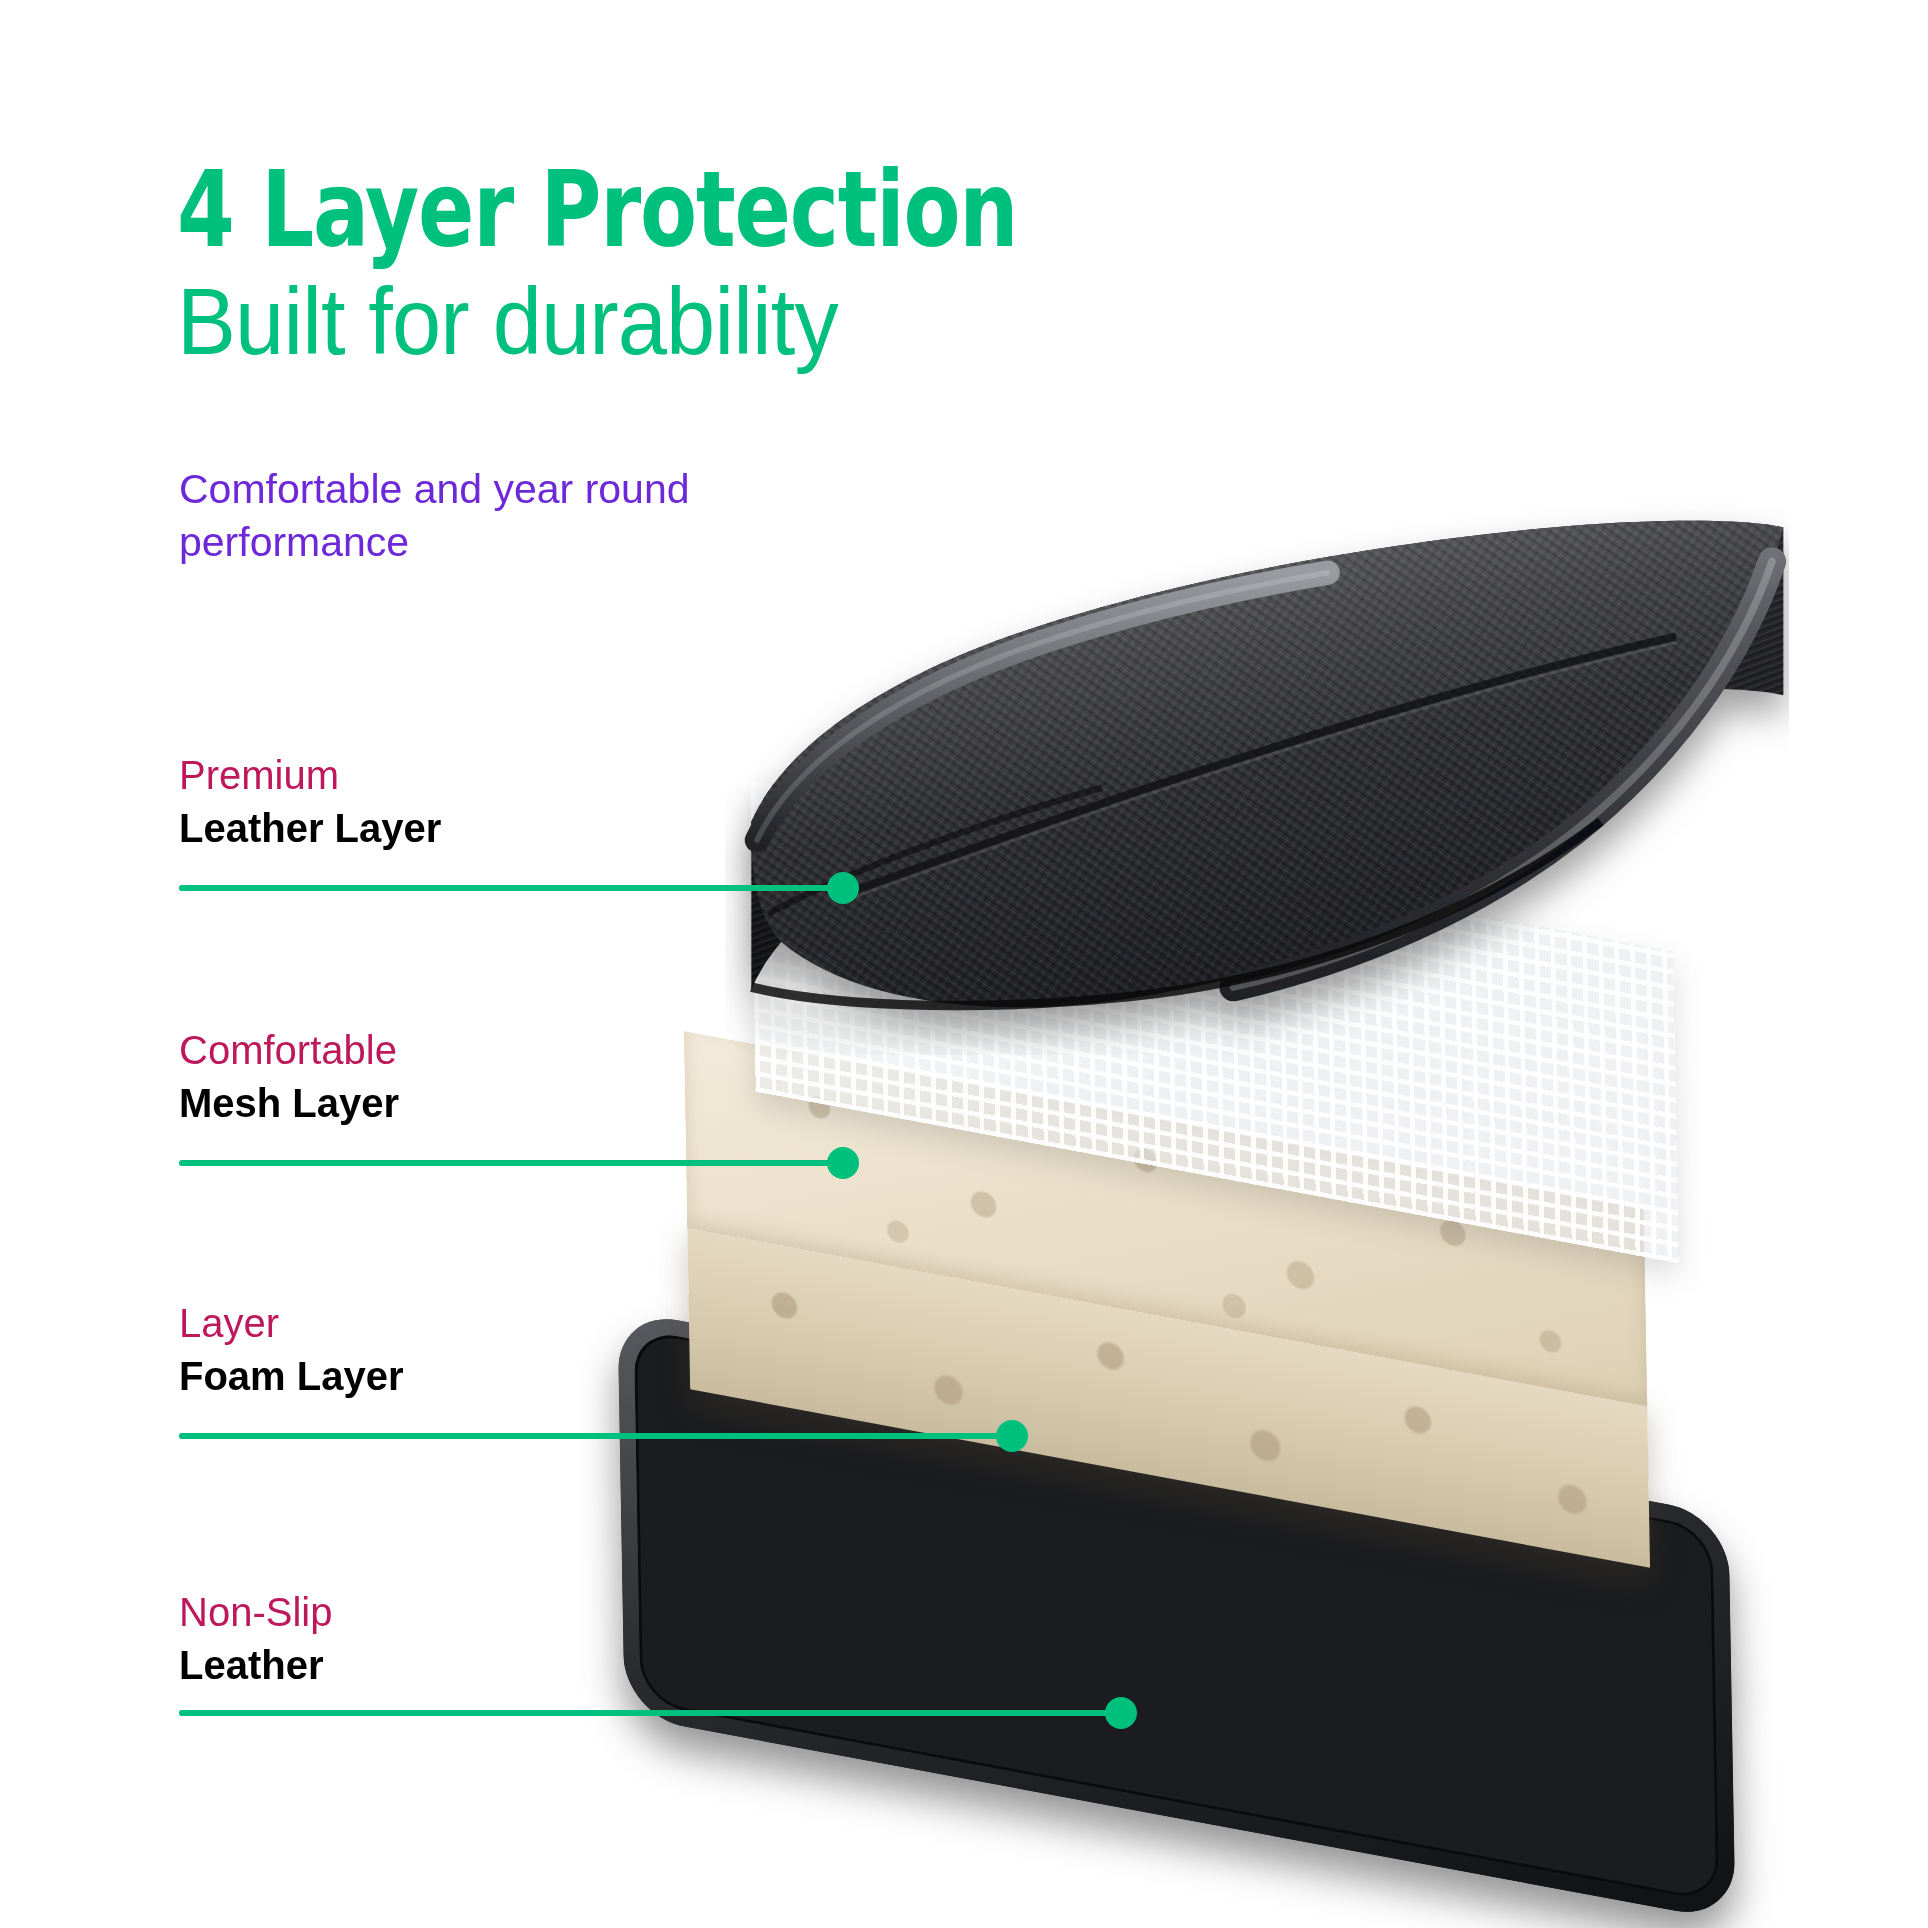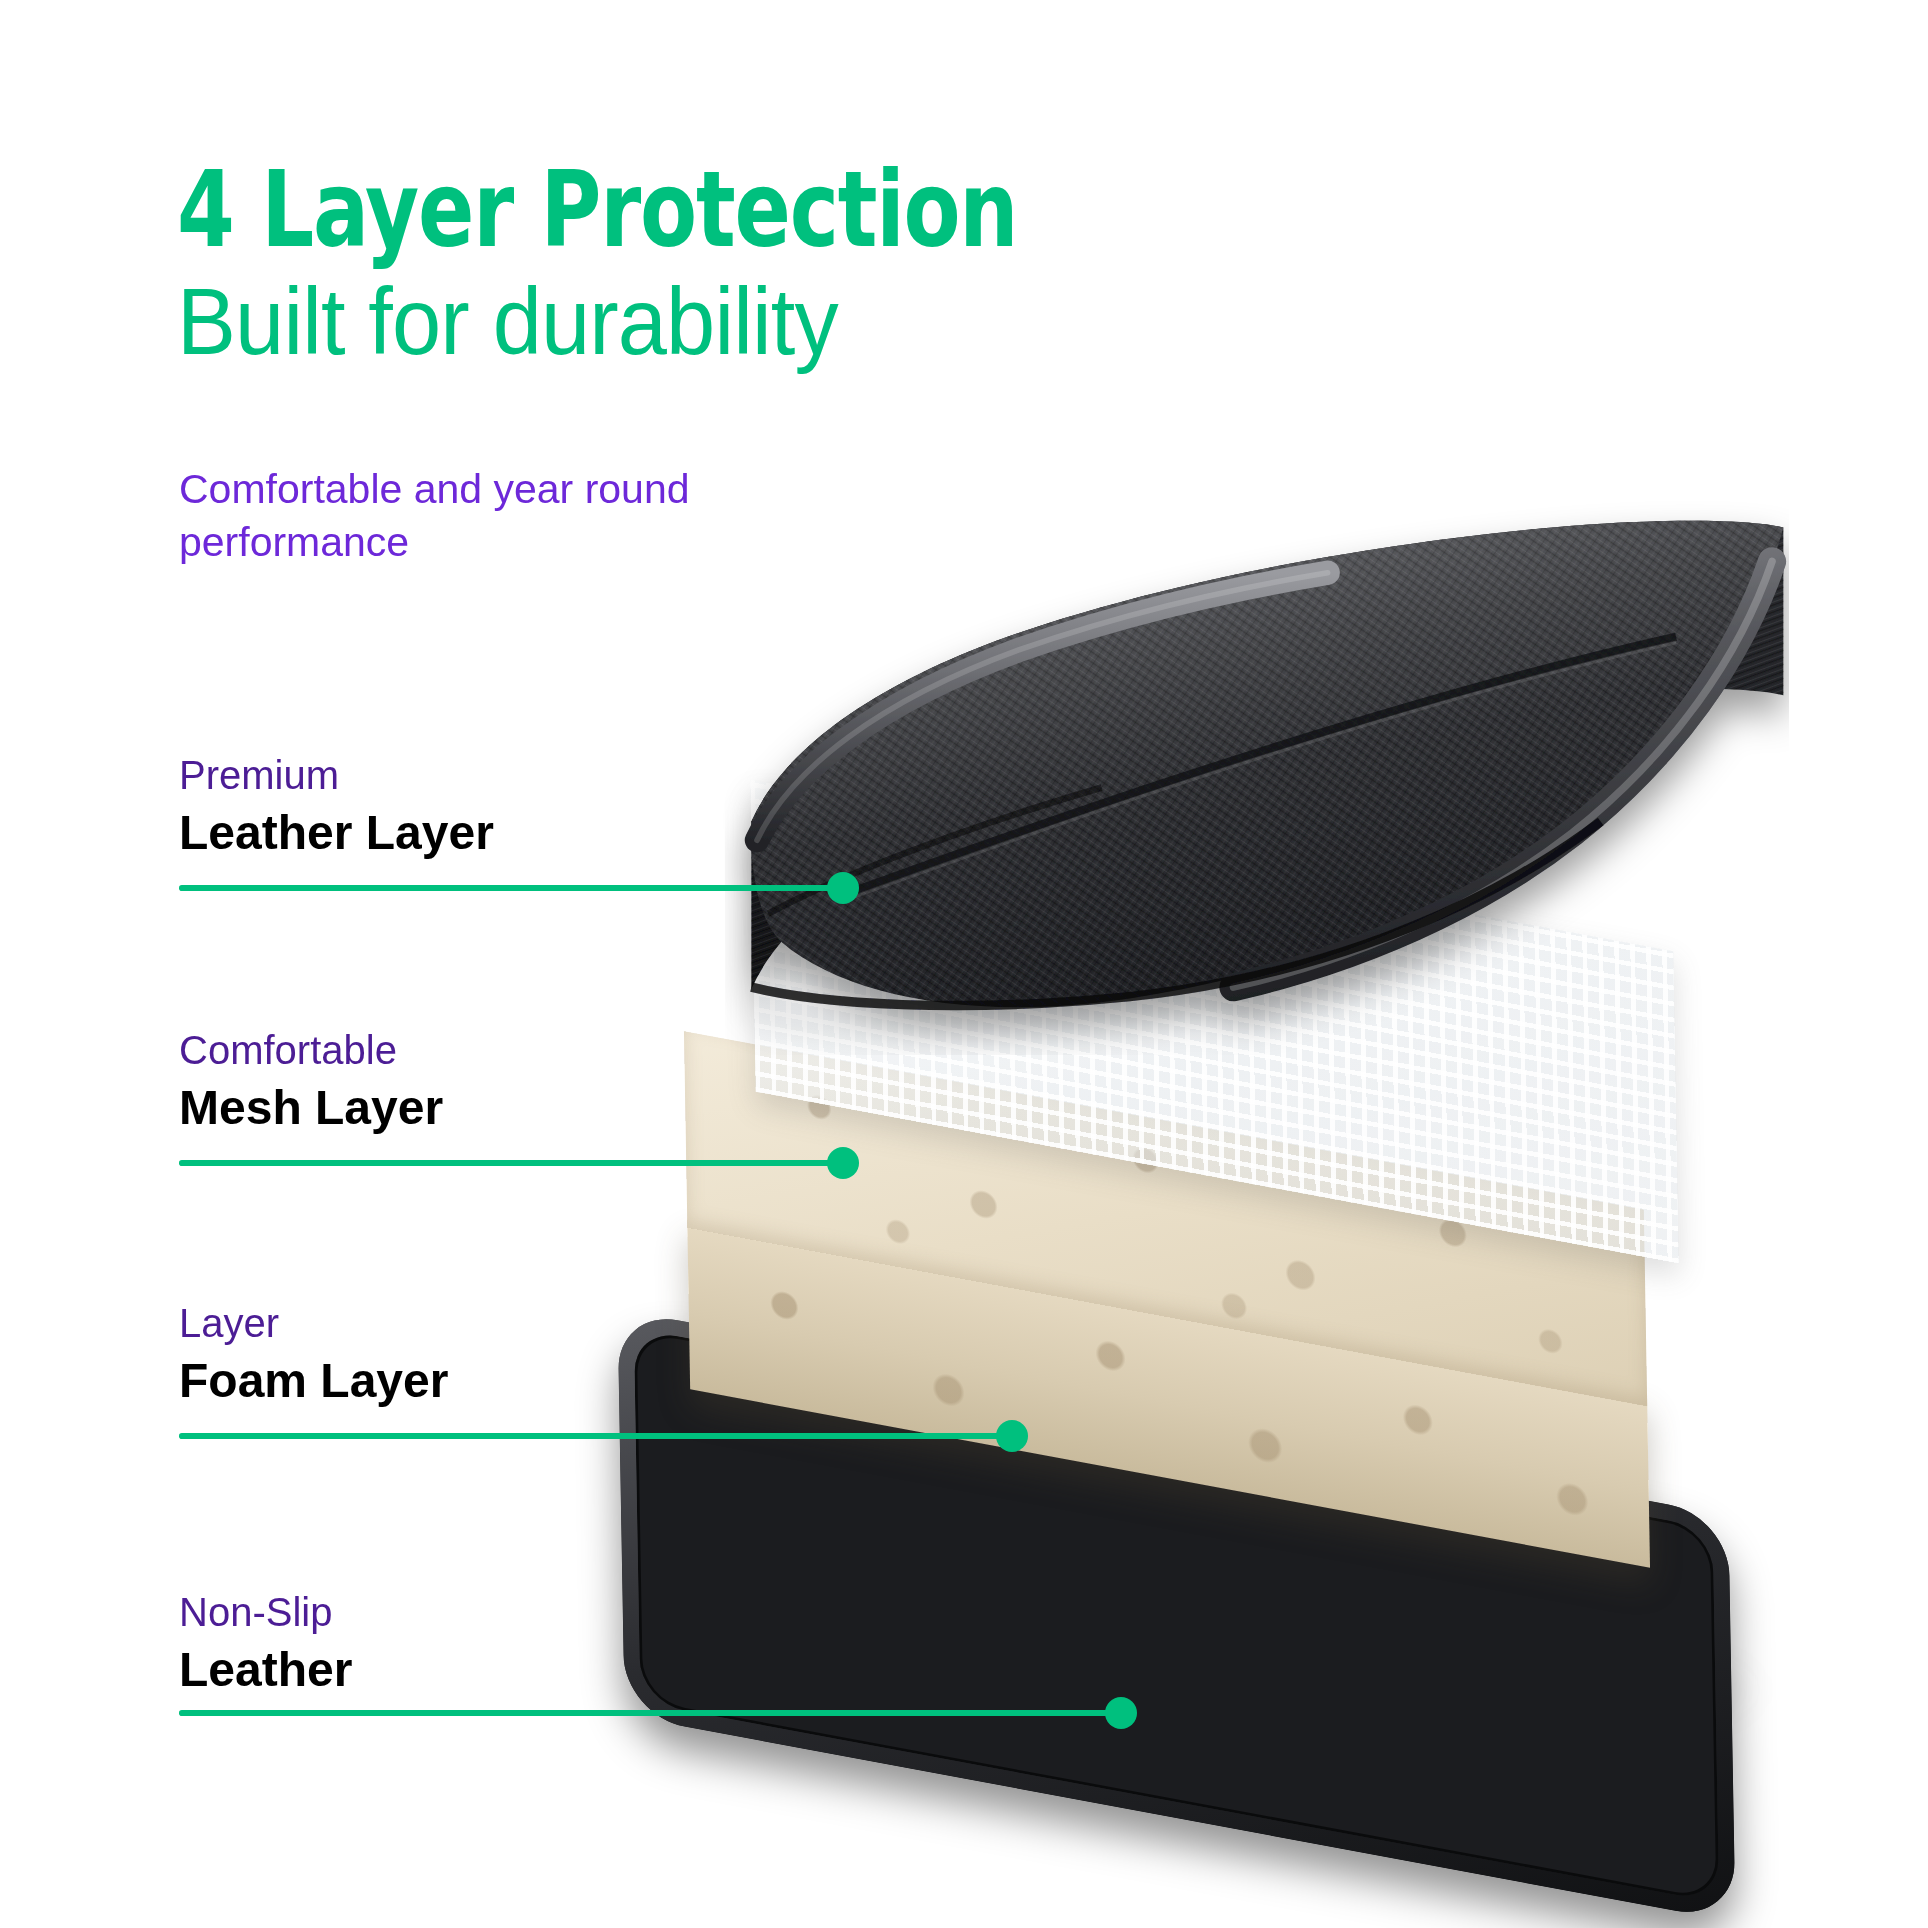--- a/index.html
+++ b/index.html
@@ -29,22 +29,22 @@
   }
 
   
   .intro{
     position:absolute;left:179px;top:463px;width:527px;
     font-size:41px;line-height:1.30;color:#6d28d9;font-weight:400;
   }
 
   
   .callout{position:absolute;left:179px;width:603px;}
-  .callout .c-line1{font-size:40px;line-height:1.22;color:#4c1d95;font-weight:400;}
-  .callout .c-line2{font-size:48px;line-height:1.22;color:#000;font-weight:700;margin-top:3.8px;}
+  .callout .c-line1{font-size:40px;line-height:1.22;color:#be185d;font-weight:400;}
+  .callout .c-line2{font-size:40px;line-height:1.22;color:#000;font-weight:700;margin-top:3.8px;}
   .callout#callout-0{top:751px;}
   .callout#callout-1{top:1026px;}
   .callout#callout-2{top:1299px;}
   .callout#callout-3{top:1588px;}
 
   
   .leader{position:absolute;height:5.6px;background:#00C07E;border-radius:2.8px;}
   .leader-dot{
     position:absolute;width:32px;height:32px;border-radius:50%;
     background:#00C07E;

